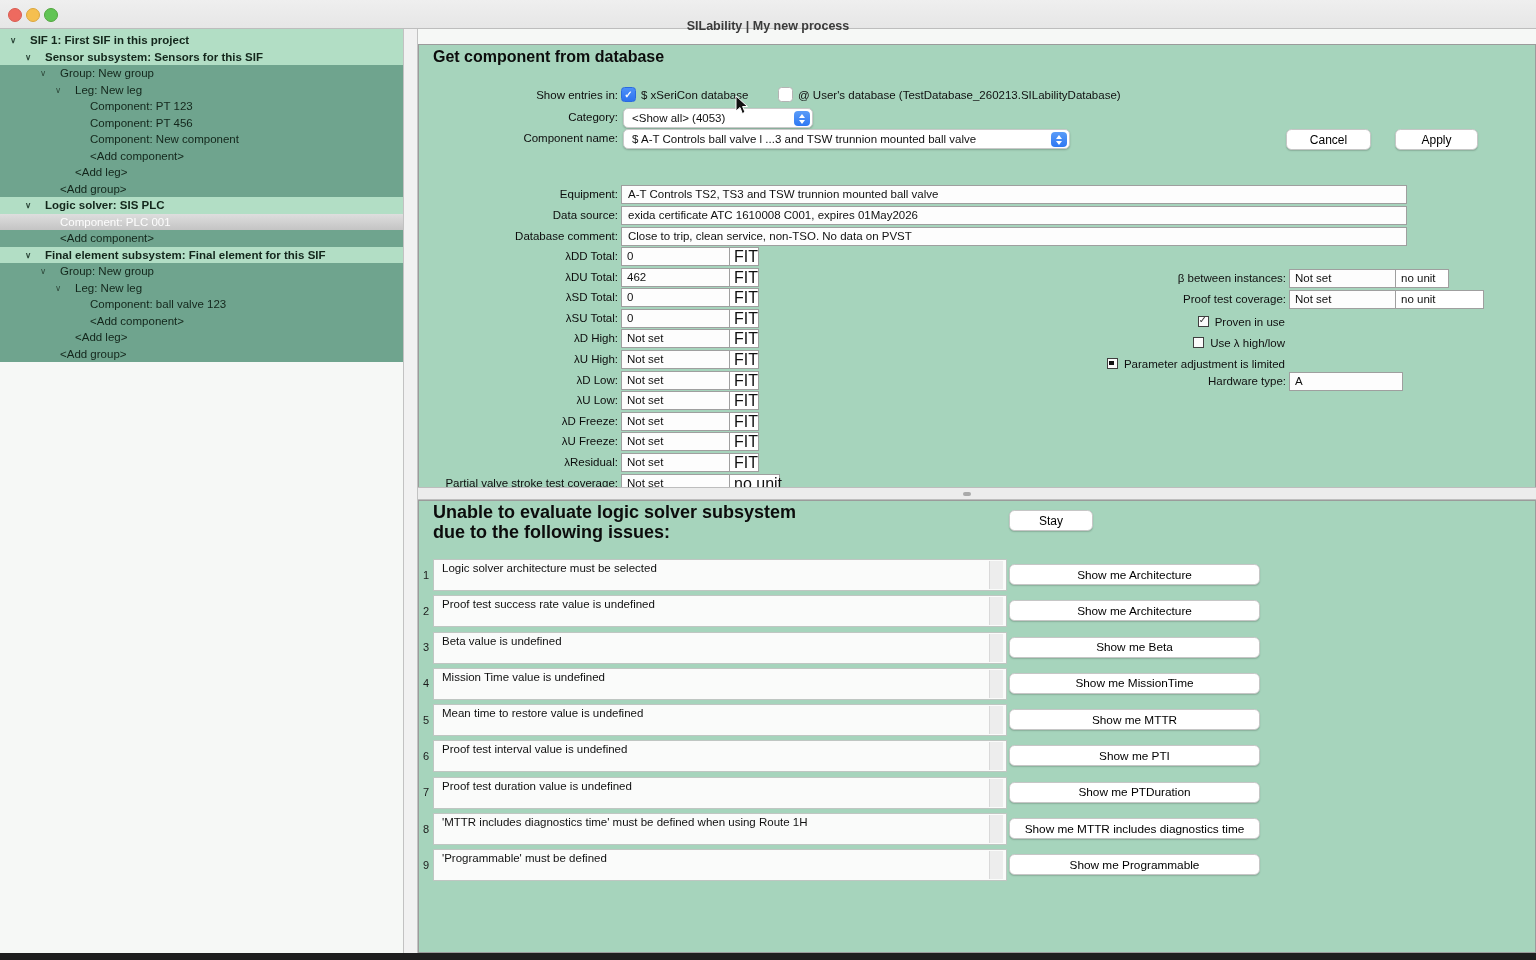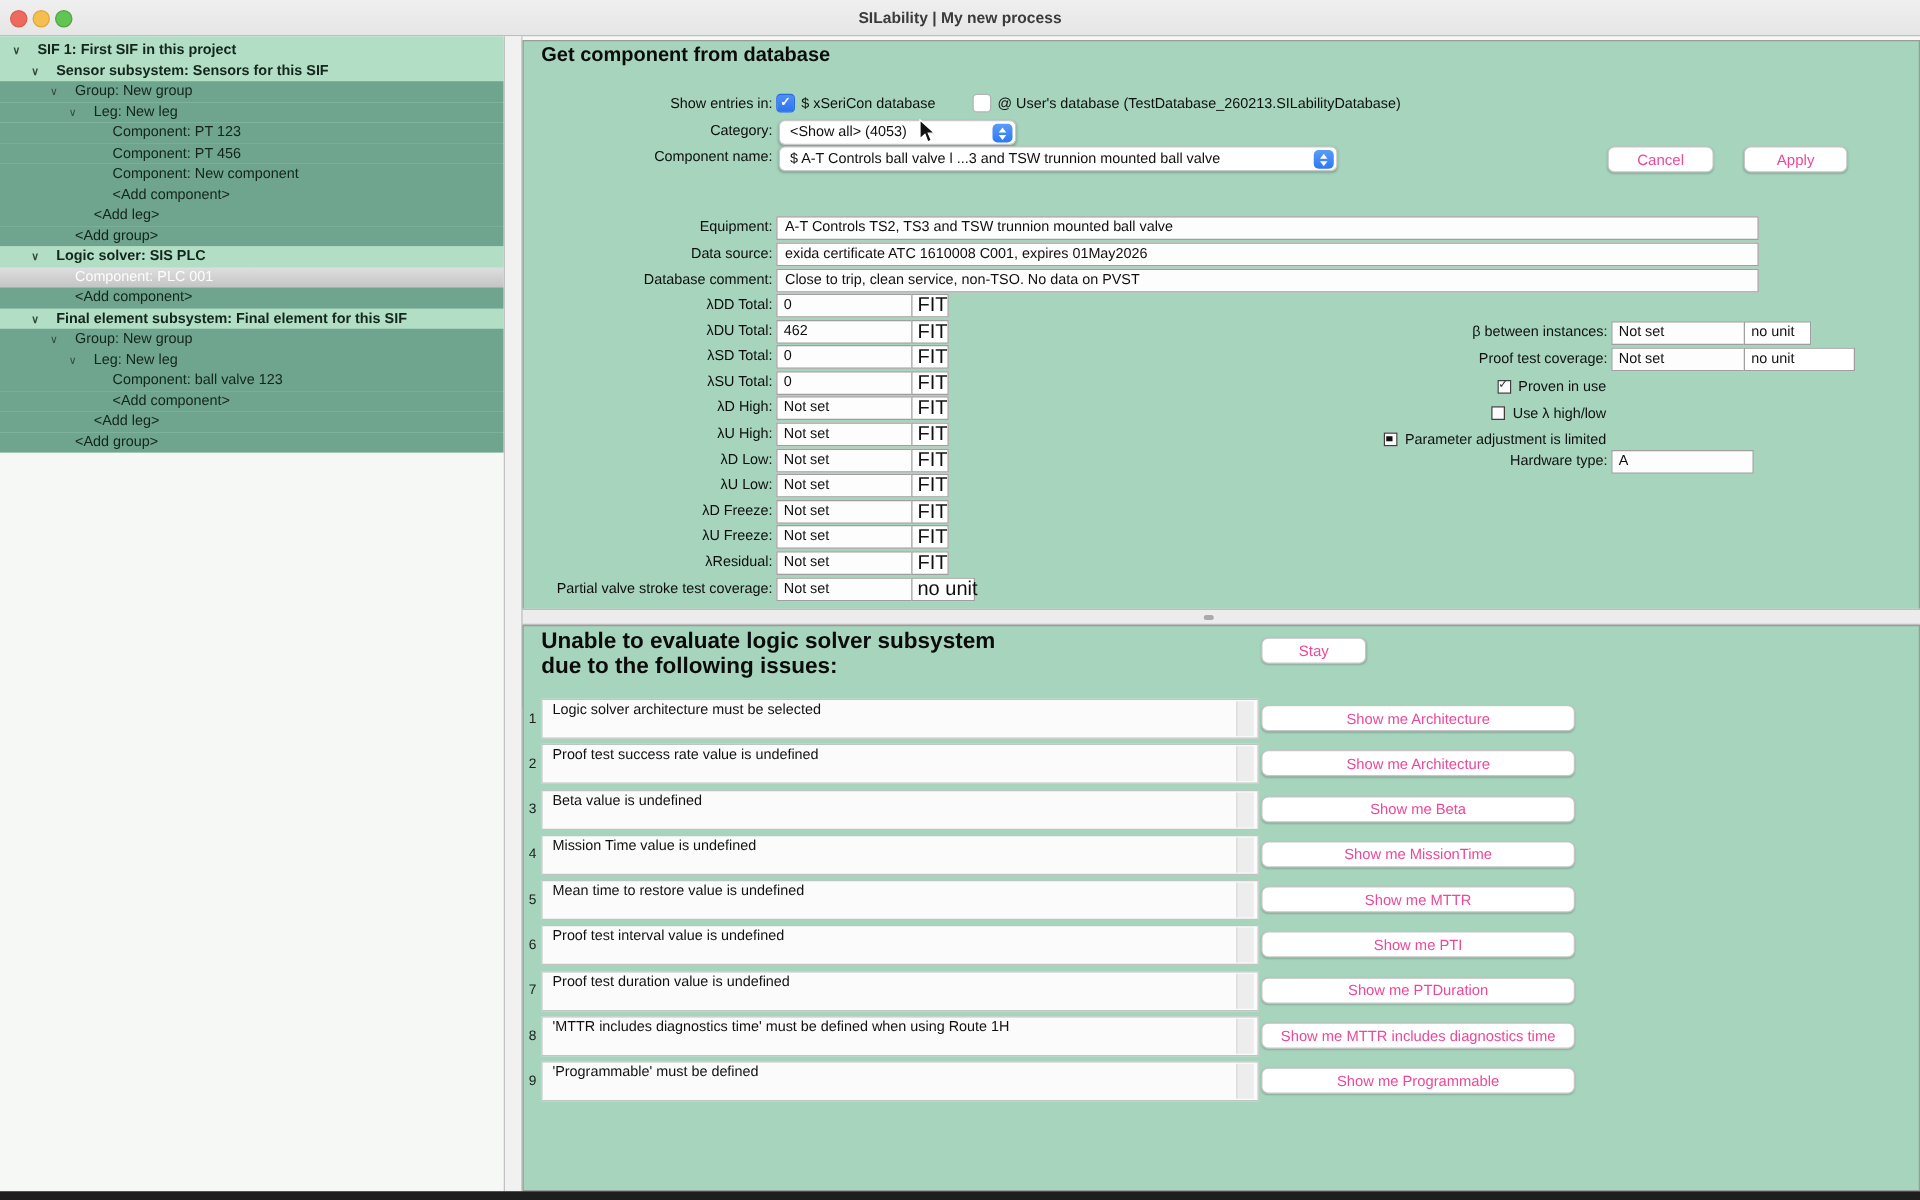--- a/index.html
+++ b/index.html
@@ -6,40 +6,40 @@
   body{width:1536px;height:960px;position:relative;overflow:hidden;
        font-family:"Liberation Sans",sans-serif;background:#f6f8f6;color:#101010}
 
   
   .titlebar{position:absolute;left:0;top:0;width:1536px;height:28px;
     background:linear-gradient(#efefef,#e6e6e6);border-bottom:1px solid #bdbdbd;}
   .tl{position:absolute;top:8px;width:12px;height:12px;border-radius:50%}
   .tl.red{left:8px;background:#ee6a5f;border:.5px solid #d95d52}
   .tl.yellow{left:26px;background:#f5bf4f;border:.5px solid #dca73e}
   .tl.green{left:44px;background:#61c454;border:.5px solid #52a63f}
-  .win-title{position:absolute;left:0;right:0;top:0;height:28px;line-height:28px;
+  .win-title{position:absolute;left:0;right:0;top:12px;height:28px;line-height:28px;
     text-align:center;font-size:12.5px;font-weight:bold;color:#3b3b3b}
 
   
   .sidebar{position:absolute;left:0;top:29px;width:403px;height:924px;background:#f6f8f6}
   .tree{position:absolute;left:0;top:0;width:403px;padding-top:3px;background:#b2dec5;height:330px}
   .tree-row{display:flex;align-items:center;height:16.5px;font-size:11.5px;color:#13261b;
     white-space:nowrap;background:#6fa48e}
   .tree-row.tone-light{background:#b2dec5}
   .tree-row.tone-dark{background:#6fa48e}
   .tree-row.tone-selected{background:linear-gradient(#dedede,#c4c4c4);color:#fdfdfd}
   .tree-row.bold{font-weight:bold}
   .chev{width:20px;flex:0 0 20px;font-size:8.5px;color:#2f4a3c;padding-left:1px}
   .scrolltrack{position:absolute;left:403px;top:29px;width:15px;height:924px;background:#f1f1f1;
     border-left:1px solid #c2c2c2;border-right:1px solid #c2c2c2;box-sizing:border-box}
 
   
   .panel{position:absolute;left:418px;width:1118px;background:#a6d4bc;
     border:1px solid #9b9b9b;box-sizing:border-box}
-  .top-panel{top:32px;height:534px}
+  .top-panel{top:44px;height:534px}
   .bottom-panel{top:500px;height:453px}
   .gap{position:absolute;left:418px;top:487px;width:1118px;height:13px;background:#ececec;
     border-top:1px solid #bdbdbd;border-bottom:1px solid #bdbdbd;box-sizing:border-box}
   .grabber{position:absolute;left:545px;top:4px;width:8px;height:4px;border-radius:2px;background:#aaa}
   .bottombar{position:absolute;left:0;top:953px;width:1536px;height:7px;background:#1e1e1e}
 
   .p-title{position:absolute;left:14px;top:3px;font-size:16px;font-weight:bold;color:#0c0c0c}
 
   .flabel{position:absolute;left:0;top:0;width:199px;text-align:right;font-size:11.5px;
     color:#0d0d0d;line-height:18px;white-space:nowrap}
@@ -65,21 +65,21 @@
   .dd-name{left:204px;width:447px}
   .stepper{position:absolute;right:2px;top:2px;width:16px;height:15px;border-radius:4px;
     background:linear-gradient(#5a9cf8,#2e78f3);display:flex;flex-direction:column;
     align-items:center;justify-content:center}
   .tri-up{width:0;height:0;border-left:3.5px solid transparent;border-right:3.5px solid transparent;
     border-bottom:4px solid #fff;margin-bottom:2px}
   .tri-dn{width:0;height:0;border-left:3.5px solid transparent;border-right:3.5px solid transparent;
     border-top:4px solid #fff}
 
   .btn{background:#fff;border:1px solid #c6c6c6;border-radius:5.5px;
-    box-shadow:0 1px 1.5px rgba(0,0,0,.18);font-size:12px;color:#ec4899;
+    box-shadow:0 1px 1.5px rgba(0,0,0,.18);font-size:12px;color:#000000;
     display:flex;align-items:center;justify-content:center;box-sizing:border-box}
   .btn-cancel{position:absolute;left:867px;top:84px;width:85px;height:21px}
   .btn-apply{position:absolute;left:976px;top:84px;width:83px;height:21px}
 
   
   .inforows{position:absolute;left:0;top:140px;width:100%}
   .irow{height:21px;position:relative}
   .ifield{position:absolute;left:202px;top:0;width:772px;height:17px;background:#fdfdfd;
     border:1px solid #9f9f9f;font-size:11.5px;line-height:17px;padding:0 6px;
     white-space:nowrap;overflow:hidden;box-sizing:content-box}

